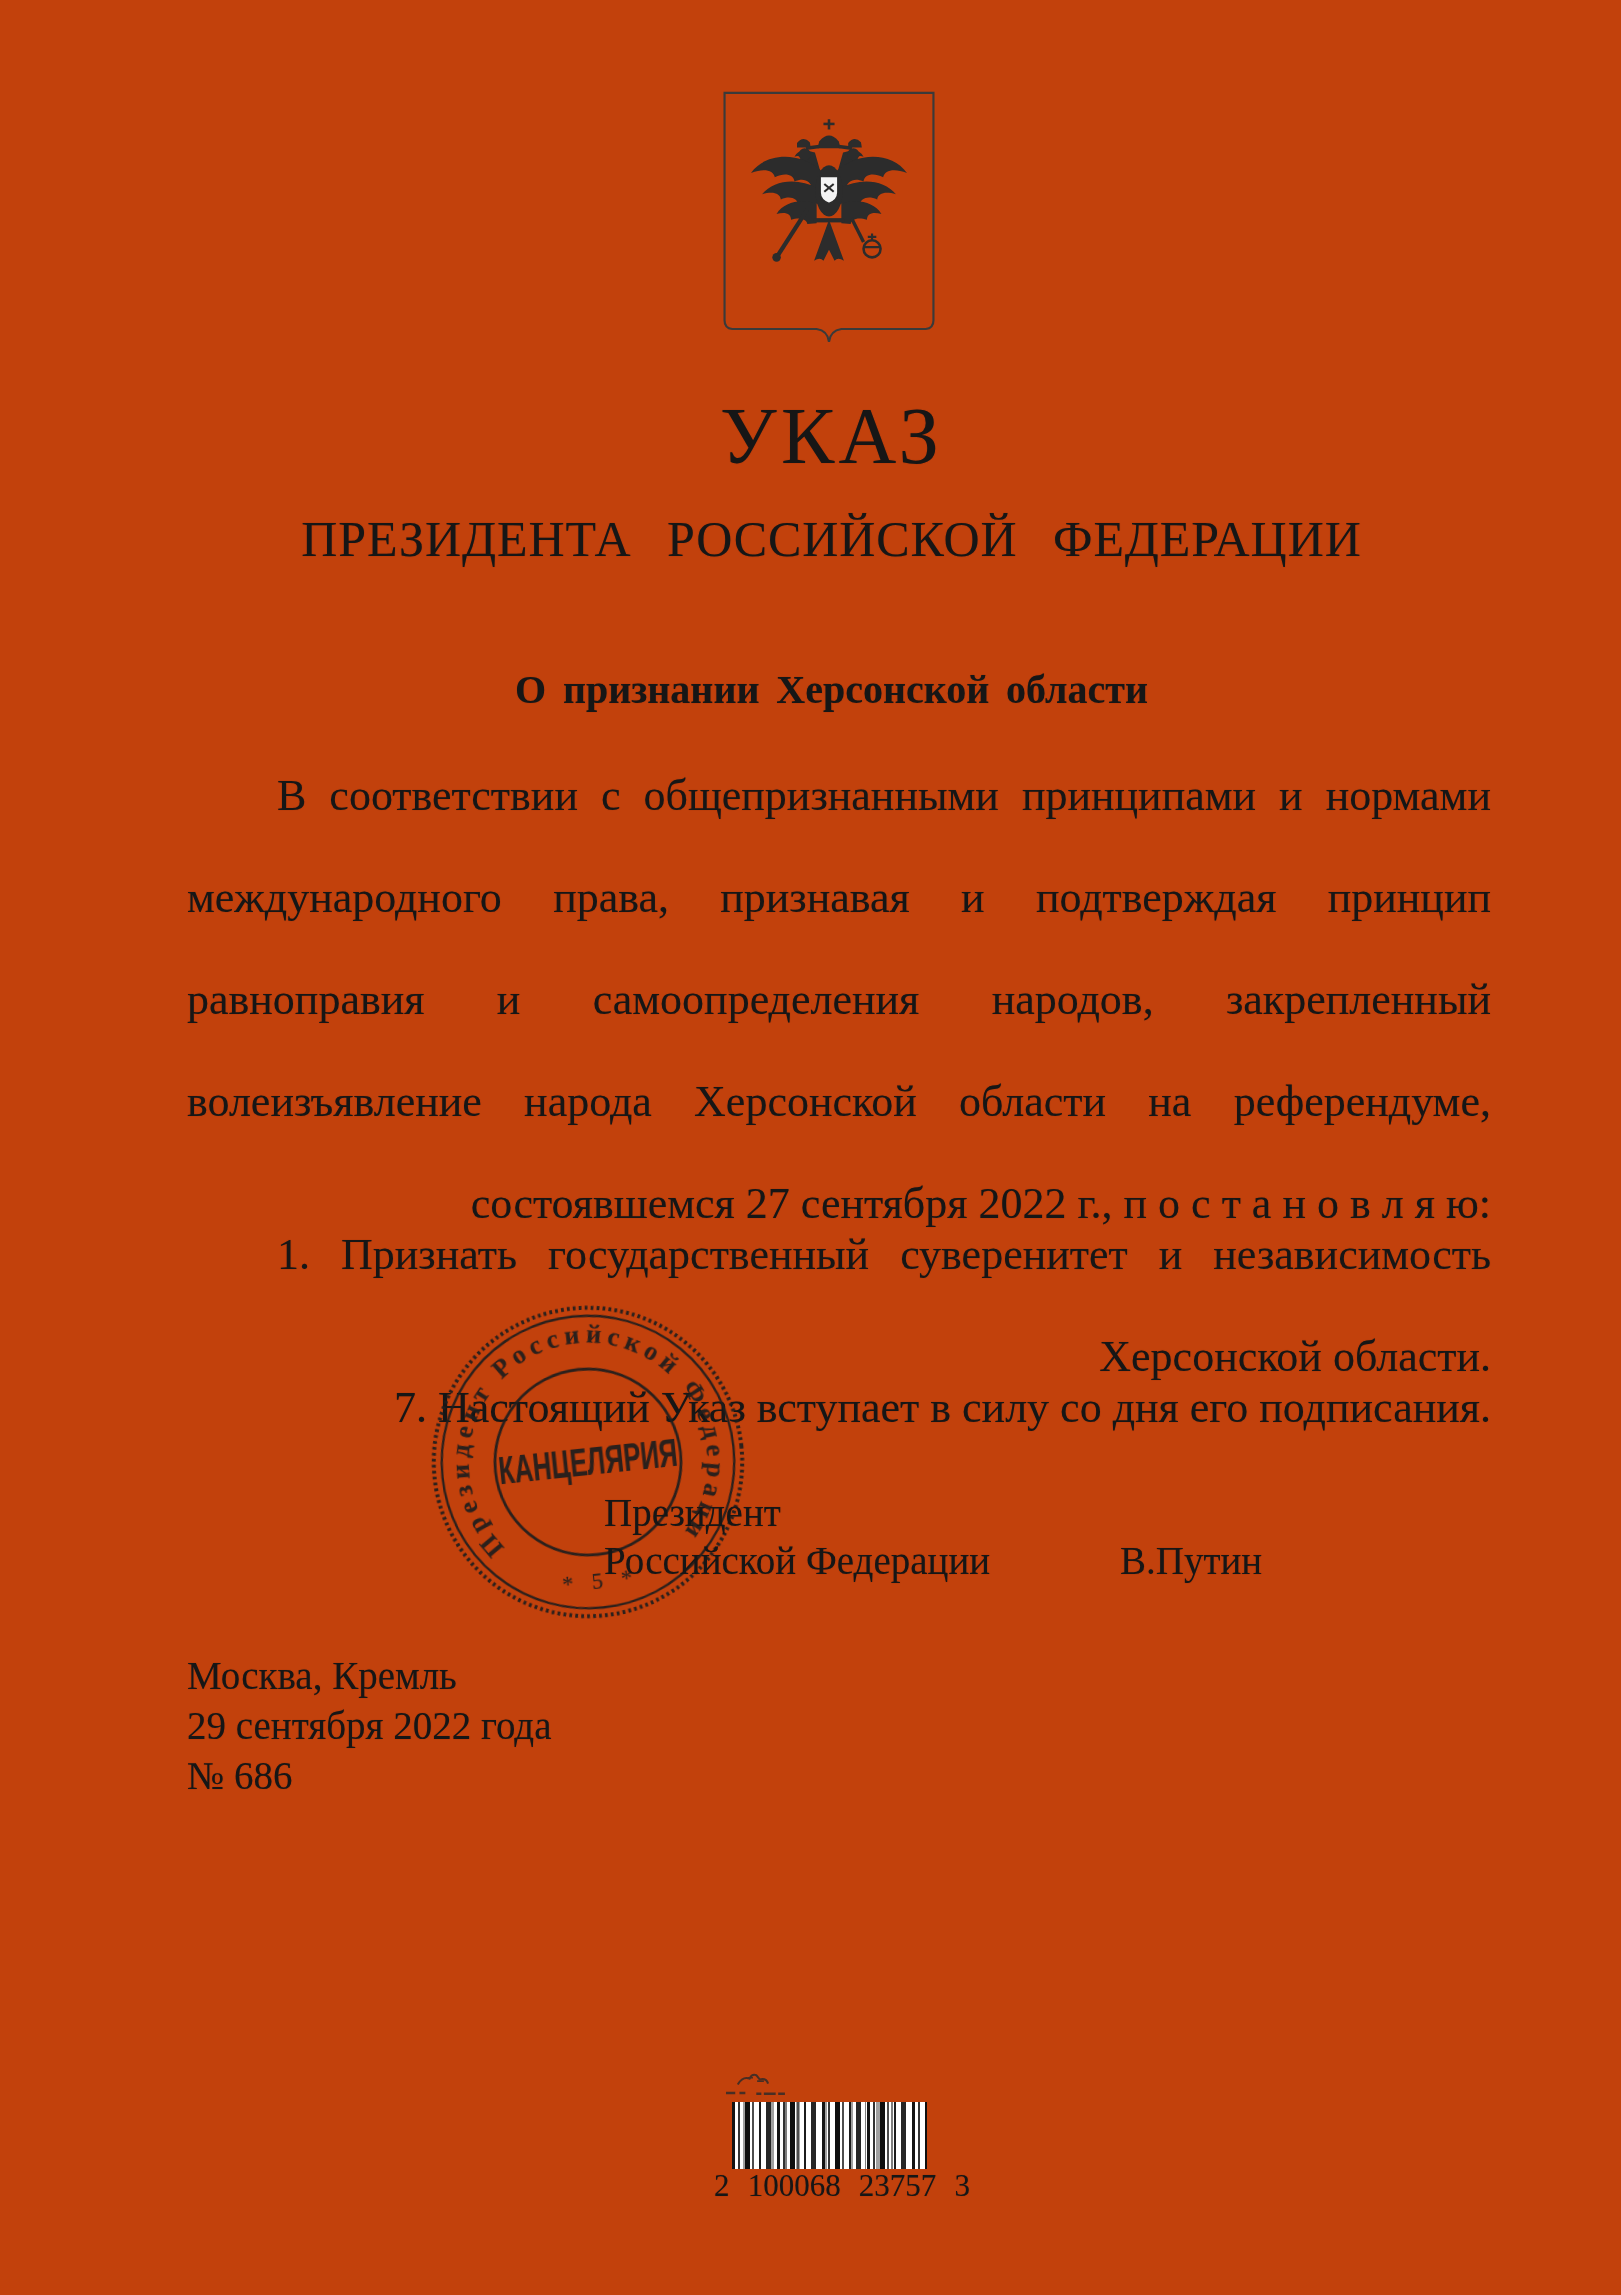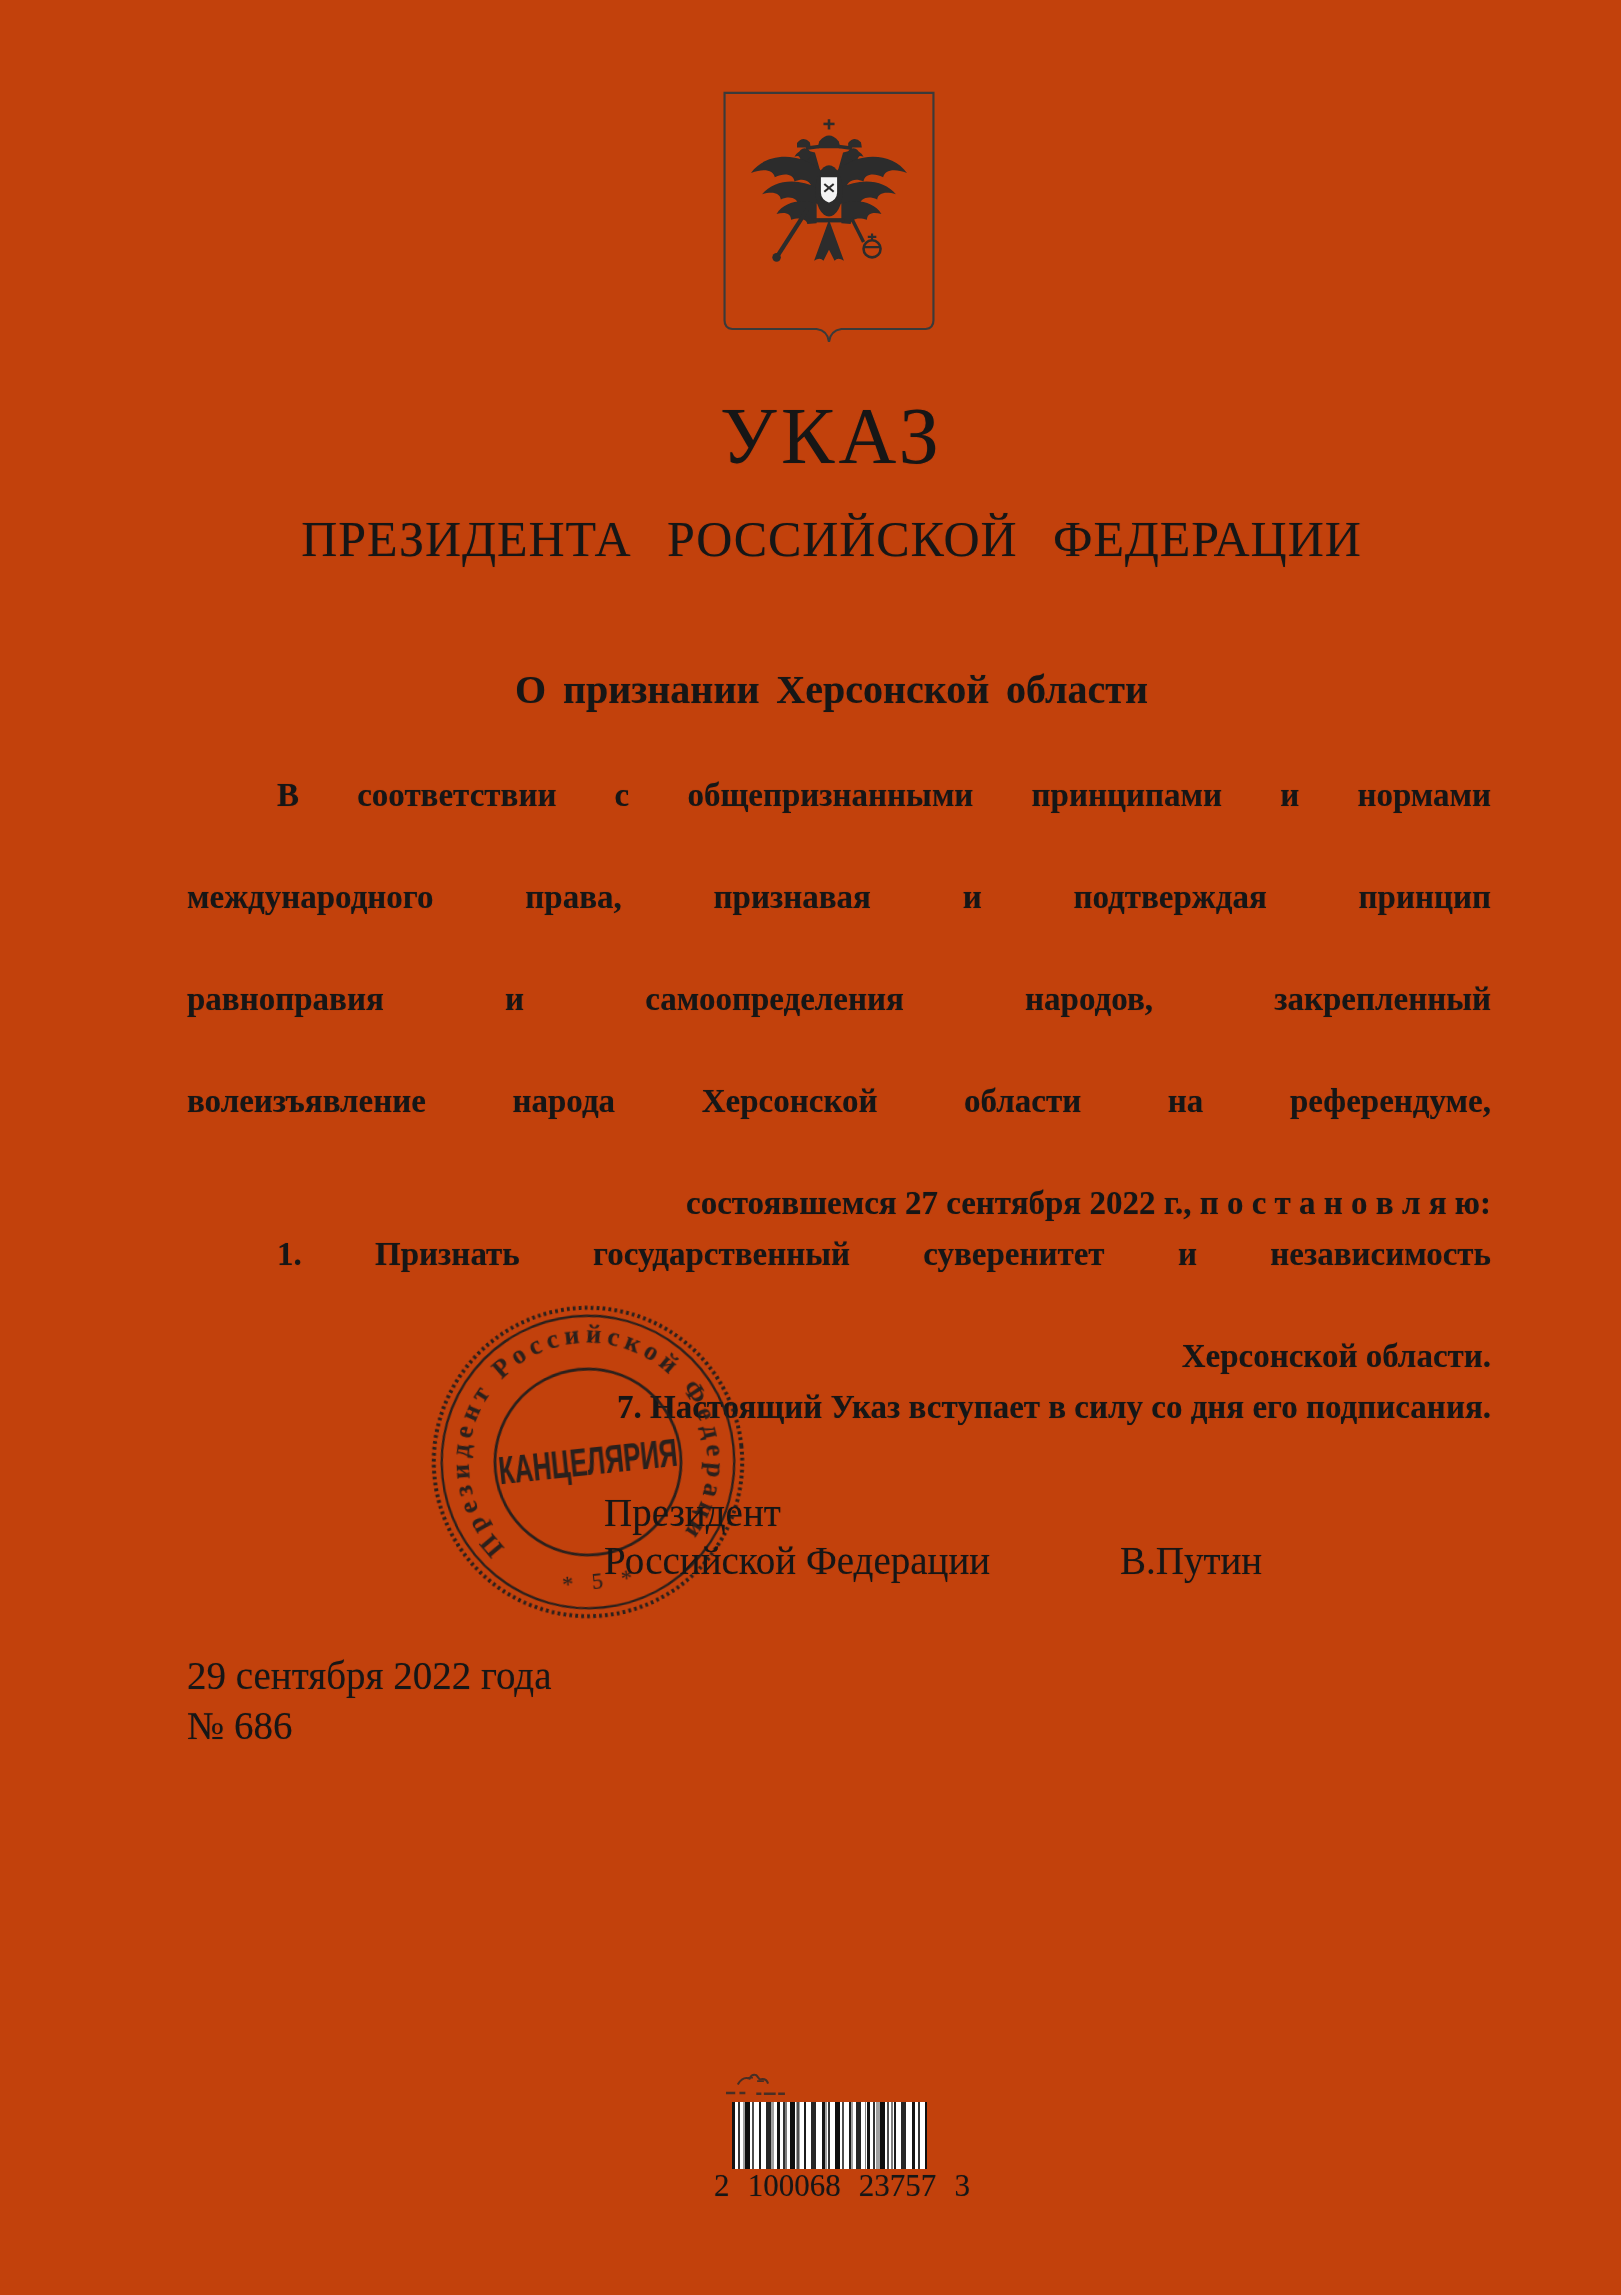--- a/index.html
+++ b/index.html
@@ -8,21 +8,21 @@
     font-family:"Liberation Serif", serif; color:#161616; overflow:hidden;
     text-shadow:0 0 0.9px rgba(30,30,30,.38);
   }
   .abs { position:absolute; }
   .centered { left:20.5px; width:1622px; text-align:center; }
 
   .title-kind   { top:391px; font-size:80px; letter-spacing:4.3px; }
   .title-issuer { top:510px; font-size:50px; letter-spacing:0.9px; word-spacing:22px; }
   .subject      { top:666px; font-size:40px; font-weight:bold; word-spacing:6.8px; }
 
-  .body-block { top:770px; left:187px; width:1304px; font-size:33px; line-height:51px;font-weight:bold; }
+  .body-block { top:770px; left:187px; width:1304px; font-size:44px; line-height:51px; }
   .line { text-align:justify; white-space:normal; }
   .line.j::after { content:""; display:inline-block; width:100%; height:0; }
   .line.indent { text-indent:90px; }
   .line.last { text-align:right; white-space:nowrap; }
 
   .sig1 { top:1490px; left:604px; width:393px; font-size:39px; }
   .sig2 { top:1538px; left:604px; font-size:39px; }
   .sig-name { top:1538px; left:1120px; font-size:39px; }
 
   .req { top:1651px; left:187px; font-size:39px; line-height:50px; }
@@ -129,20 +129,21 @@
     </text>
     <text x="200" y="216" text-anchor="middle" font-family="Liberation Sans, sans-serif" font-weight="bold" font-size="48" textLength="226" lengthAdjust="spacingAndGlyphs" fill="#1e1e1e">КАНЦЕЛЯРИЯ</text>
     <text x="200" y="360" text-anchor="middle" font-family="Liberation Serif, serif" font-size="28" letter-spacing="8" fill="#1e1e1e">* 5 *</text>
   </svg>
 
   <div class="abs sig1">Президент</div>
   <div class="abs sig2">Российской Федерации</div>
   <div class="abs sig-name">В.Путин</div>
 
   <div class="abs req">
+    <div>Москва, Кремль</div>
     <div>29 сентября 2022 года</div>
     <div>№ 686</div>
   </div>
 
   <svg class="abs smudge" viewBox="0 0 90 38" xmlns="http://www.w3.org/2000/svg">
     <path d="M18,16 q6,-10 14,-7 q3,-6 8,-4 l4,5 q8,-2 10,5" fill="none" stroke="#2a2a2a" stroke-width="2.5"></path>
     <path d="M4,26 h11 M20,26 h7 M40,27 h6 M49,27 h14 M66,27 h8" stroke="#2a2a2a" stroke-width="3" fill="none"></path>
     <path d="M30,8 h6 M41,12 h8" stroke="#2a2a2a" stroke-width="2" fill="none"></path>
   </svg>
 

